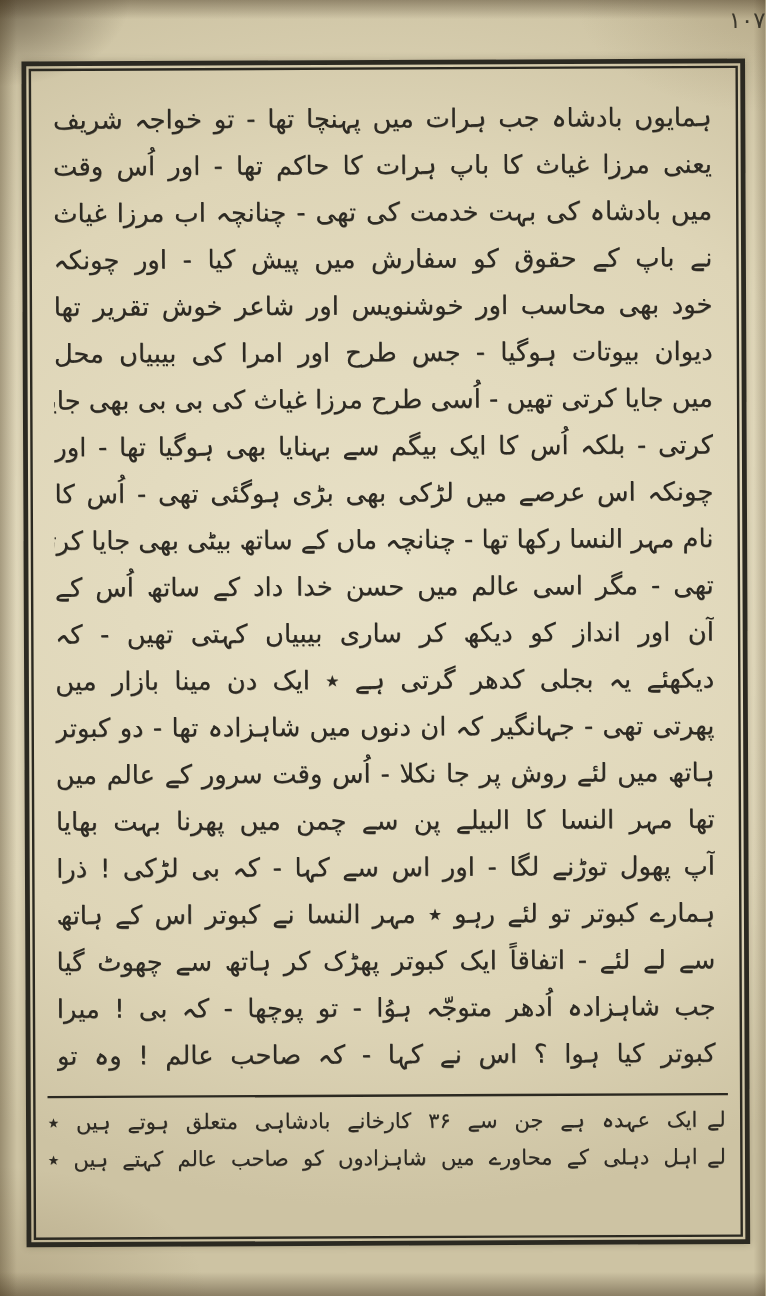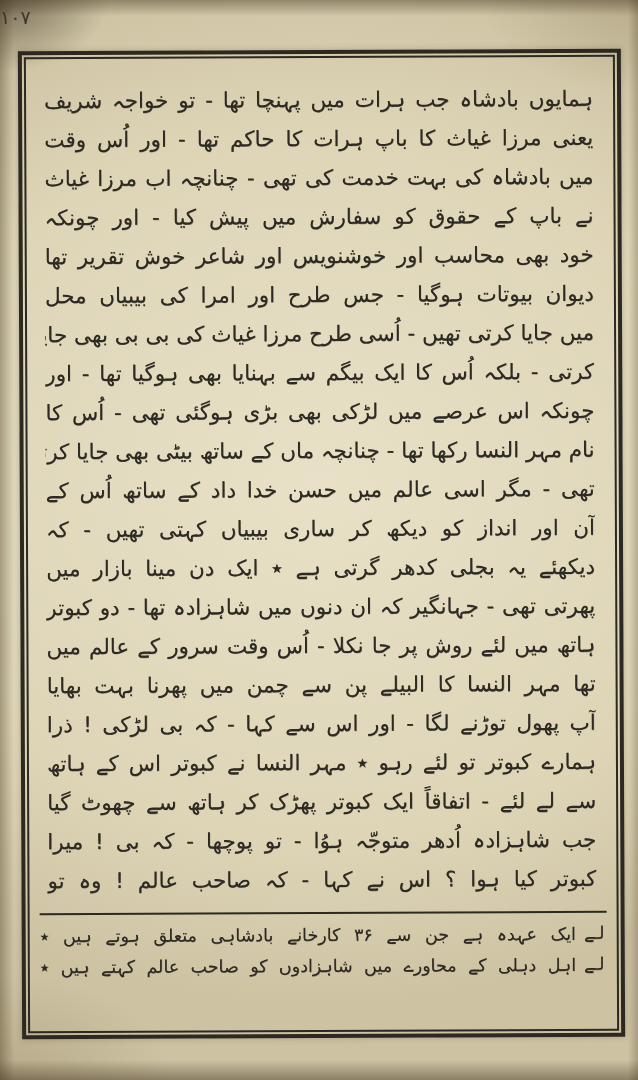--- a/index.html
+++ b/index.html
@@ -26,21 +26,21 @@
       radial-gradient(220px 130px at 100% 0%, rgba(110,90,55,.22), transparent 72%),
       radial-gradient(240px 150px at 0% 100%, rgba(110,90,55,.25), transparent 72%),
       radial-gradient(620px 520px at 50% 45%, #e8e1c7 0%, #ded5b7 68%, #cdc3a3 100%);
     background-color: #d9d0b2;
   }
   .page-number {
     position: absolute;
     top: 6px;
     left: 0;
     right: 0;
-    text-align: left;
+    text-align: right;
     font-size: 19px;
     letter-spacing: 2px;
     color: #3c382c;
     direction: rtl;
   }
   .border-outer {
     position: absolute;
     left: 20px;
     right: 15px;
     top: 50px;
@@ -86,21 +86,20 @@
     direction: rtl;
     gap: 8px;
     font-size: 17.5px;
     line-height: 31px;
     color: #2d2a23;
     text-shadow: 0.3px 0.4px 0.5px rgba(45,42,35,.5);
   }
   .fn-marker {
     flex: 0 0 auto;
     padding-right: 2px;
-    font-family: Liberation Mono, monospace;
   }
   .fn-text {
     flex: 1;
     text-align: justify;
     text-align-last: justify;
     white-space: nowrap;
     overflow: hidden;
   }
 </style>
 </head>

